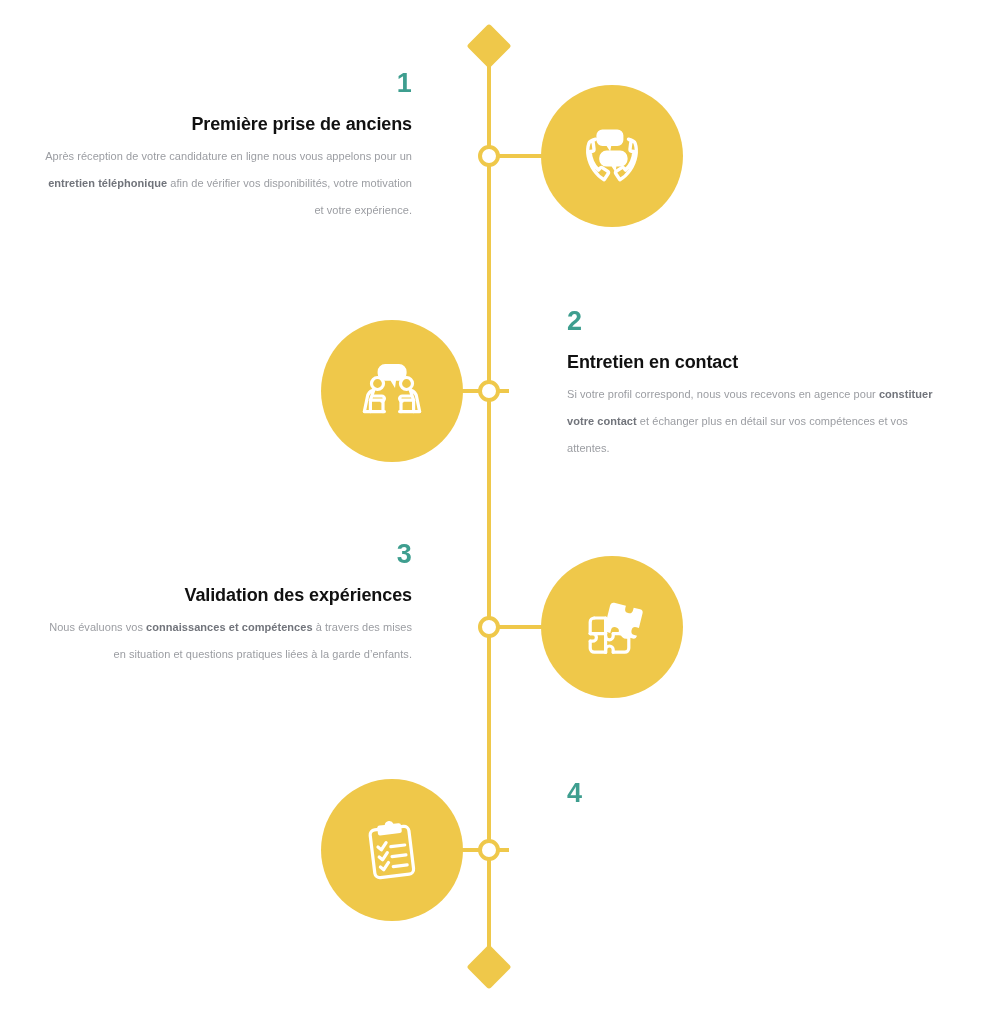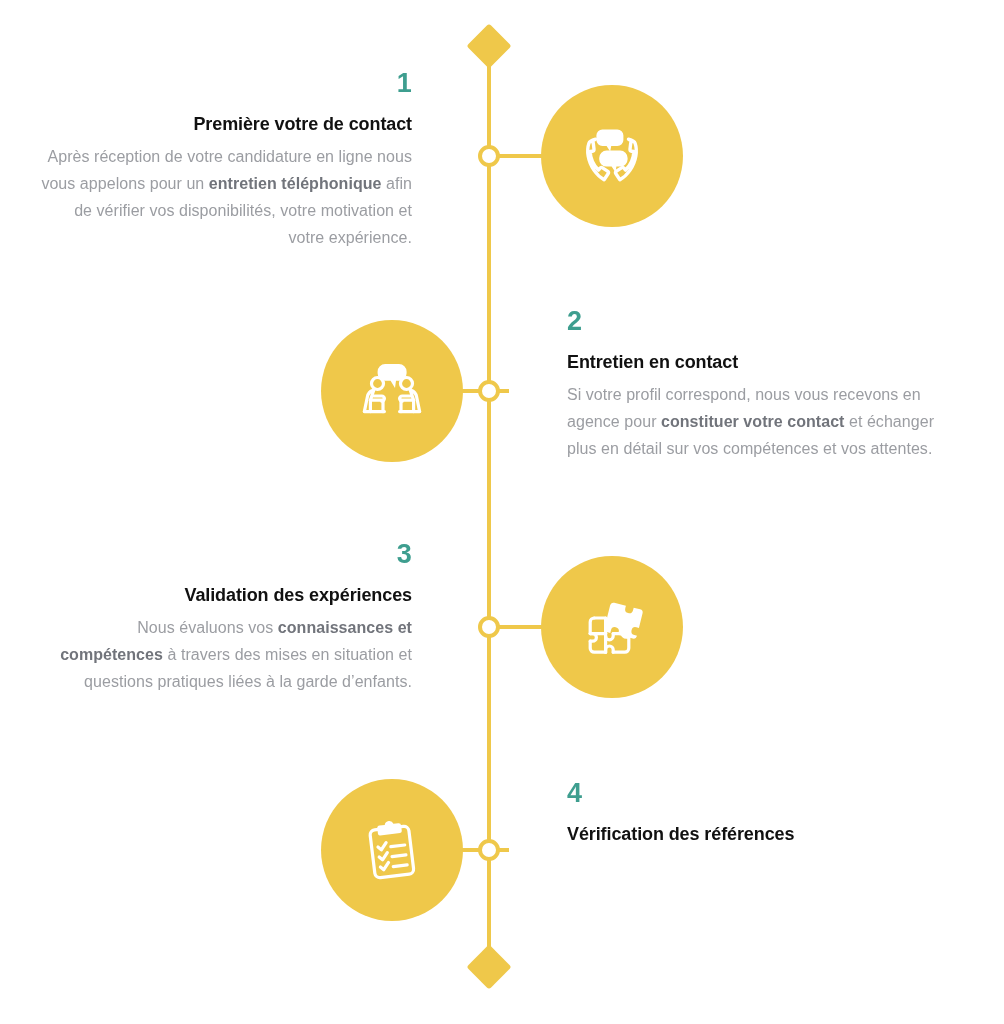--- a/index.html
+++ b/index.html
@@ -125,21 +125,21 @@
   .step-title {
     color: #111111;
     font-size: 18px;
     font-weight: 700;
     line-height: 24px;
     margin-top: 14px;
     letter-spacing: -0.1px;
   }
   .step-desc {
     color: #9b9da2;
-    font-size: 16px;
+    font-size: 11px;
     font-weight: 400;
     line-height: 27px;
     margin-top: 7px;
     letter-spacing: 0.05px;
   }
   .step-desc b {
     color: #71747b;
     font-weight: 700;
   }
 </style>
@@ -172,21 +172,21 @@
           <path d="M29.4 12.5 h15.0 a6.0 6.0 0 0 1 6.0 6.0 v4.6 a6.0 6.0 0 0 1 -6.0 6.0 h-6.2
                    l-1.0 5.3 l-3.6 -5.3 h-4.2 a6.0 6.0 0 0 1 -6.0 -6.0 v-4.6 a6.0 6.0 0 0 1 6.0 -6.0 z"></path>
           <path d="M33.6 33.6 h13.6 a7.4 7.4 0 0 1 7.4 7.4 v1.2 a7.4 7.4 0 0 1 -7.4 7.4 h-3.8
                    l-0.8 5.8 l-4.0 -5.8 h-5.0 a7.4 7.4 0 0 1 -7.4 -7.4 v-1.2 a7.4 7.4 0 0 1 7.4 -7.4 z"></path>
         </g>
       </svg>
     </div>
 
     <div class="text-block align-right b1">
       <div class="step-number">1</div>
-      <div class="step-title">Première votre de contact</div>
+      <div class="step-title">Première prise de anciens</div>
       <div class="step-desc">Après réception de votre candidature en ligne nous vous appelons pour un <b>entretien téléphonique</b> afin de vérifier vos disponibilités, votre motivation et votre expérience.</div>
     </div>
   </div>
 
   <div class="row r2">
     <div class="connector to-left"></div>
     <div class="node"></div>
 
     <div class="icon-badge left">
       <svg width="78" height="78" viewBox="0 0 78 78" aria-hidden="true">
@@ -272,17 +272,16 @@
             <path d="M38.6 45.6 h14.0"></path>
             <path d="M25.8 54.4 l3.0 3.2 l5.6 -6.6"></path>
             <path d="M38.6 55.6 h14.0"></path>
           </g>
         </g>
       </svg>
     </div>
 
     <div class="text-block align-left b4">
       <div class="step-number">4</div>
-      <div class="step-title">Vérification des références</div>
     </div>
   </div>
 
 </div>
 
 </body></html>

